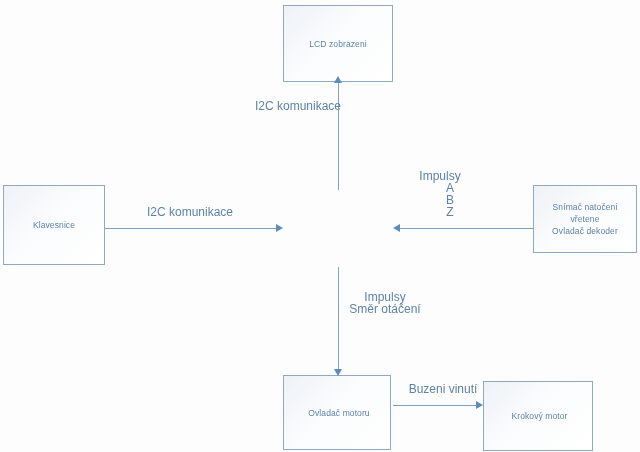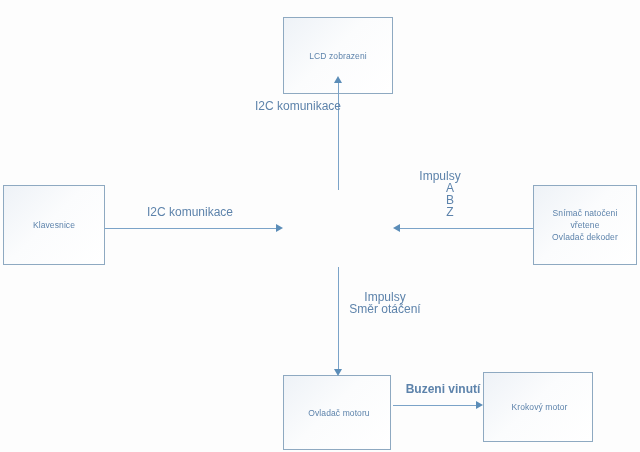--- a/index.html
+++ b/index.html
@@ -78,41 +78,41 @@
     line-height: 12px;
     text-align: center;
     white-space: pre;
   }
 </style>
 </head>
 <body>
 
 <div id="canvas">
 
-  <div class="node" style="left:283px; top:17px; width:110px; height:77px;">
+  <div class="node" style="left:283px; top:5px; width:110px; height:77px;">
     <span class="lbl">LCD zobrazeni</span>
   </div>
 
   <div class="node" style="left:3px; top:185px; width:102px; height:80px;">
     <span class="lbl">Klavesnice</span>
   </div>
 
 
-  <div class="node" style="left:533px; top:185px; width:104px; height:80px;">
+  <div class="node" style="left:533px; top:185px; width:104px; height:68px;">
     <div>
       <span class="lbl">Snímač natočeni vřetene</span>
       <span class="lbl">Ovladač dekoder</span>
     </div>
   </div>
 
   <div class="node" style="left:283px; top:375px; width:108px; height:75px;padding-left:8px;">
     <span class="lbl">Ovladač motoru</span>
   </div>
 
-  <div class="node" style="left:483px; top:372px; width:110px; height:70px;padding-left:7px;">
+  <div class="node" style="left:483px; top:381px; width:110px; height:70px;padding-left:7px;">
     <span class="lbl">Krokový motor</span>
   </div>
 
   <div class="edge-v" style="left:338px; top:82px; height:108px;"></div>
   <div class="arrow up" style="left:333.5px; top:76px;"></div>
   <div class="edge-label" style="left:238px; top:100px; width:120px;">I2C komunikace</div>
 
   <div class="edge-h" style="left:105px; top:228px; width:171px;"></div>
   <div class="arrow right" style="left:276px; top:223.5px;"></div>
   <div class="edge-label" style="left:130px; top:206px; width:120px;">I2C komunikace</div>
@@ -124,15 +124,15 @@
   <div class="edge-label" style="left:415px; top:194px; width:70px;">B</div>
   <div class="edge-label" style="left:415px; top:206px; width:70px;">Z</div>
 
   <div class="edge-v" style="left:338px; top:267px; height:102px;"></div>
   <div class="arrow down" style="left:333.5px; top:369px;"></div>
   <div class="edge-label" style="left:335px; top:291px; width:100px;">Impulsy</div>
   <div class="edge-label" style="left:335px; top:303px; width:100px;text-align:center;">Směr otáčení</div>
 
   <div class="edge-h" style="left:393px; top:405px; width:83px;"></div>
   <div class="arrow right" style="left:476px; top:400.5px;"></div>
-  <div class="edge-label" style="left:398px; top:383px; width:90px; text-align:center;font-weight:bold;">Buzeni vinutí</div>
+  <div class="edge-label" style="left:398px; top:383px; width:90px; text-align:center;">Buzeni vinutí</div>
 
 </div>
 
 </body></html>

